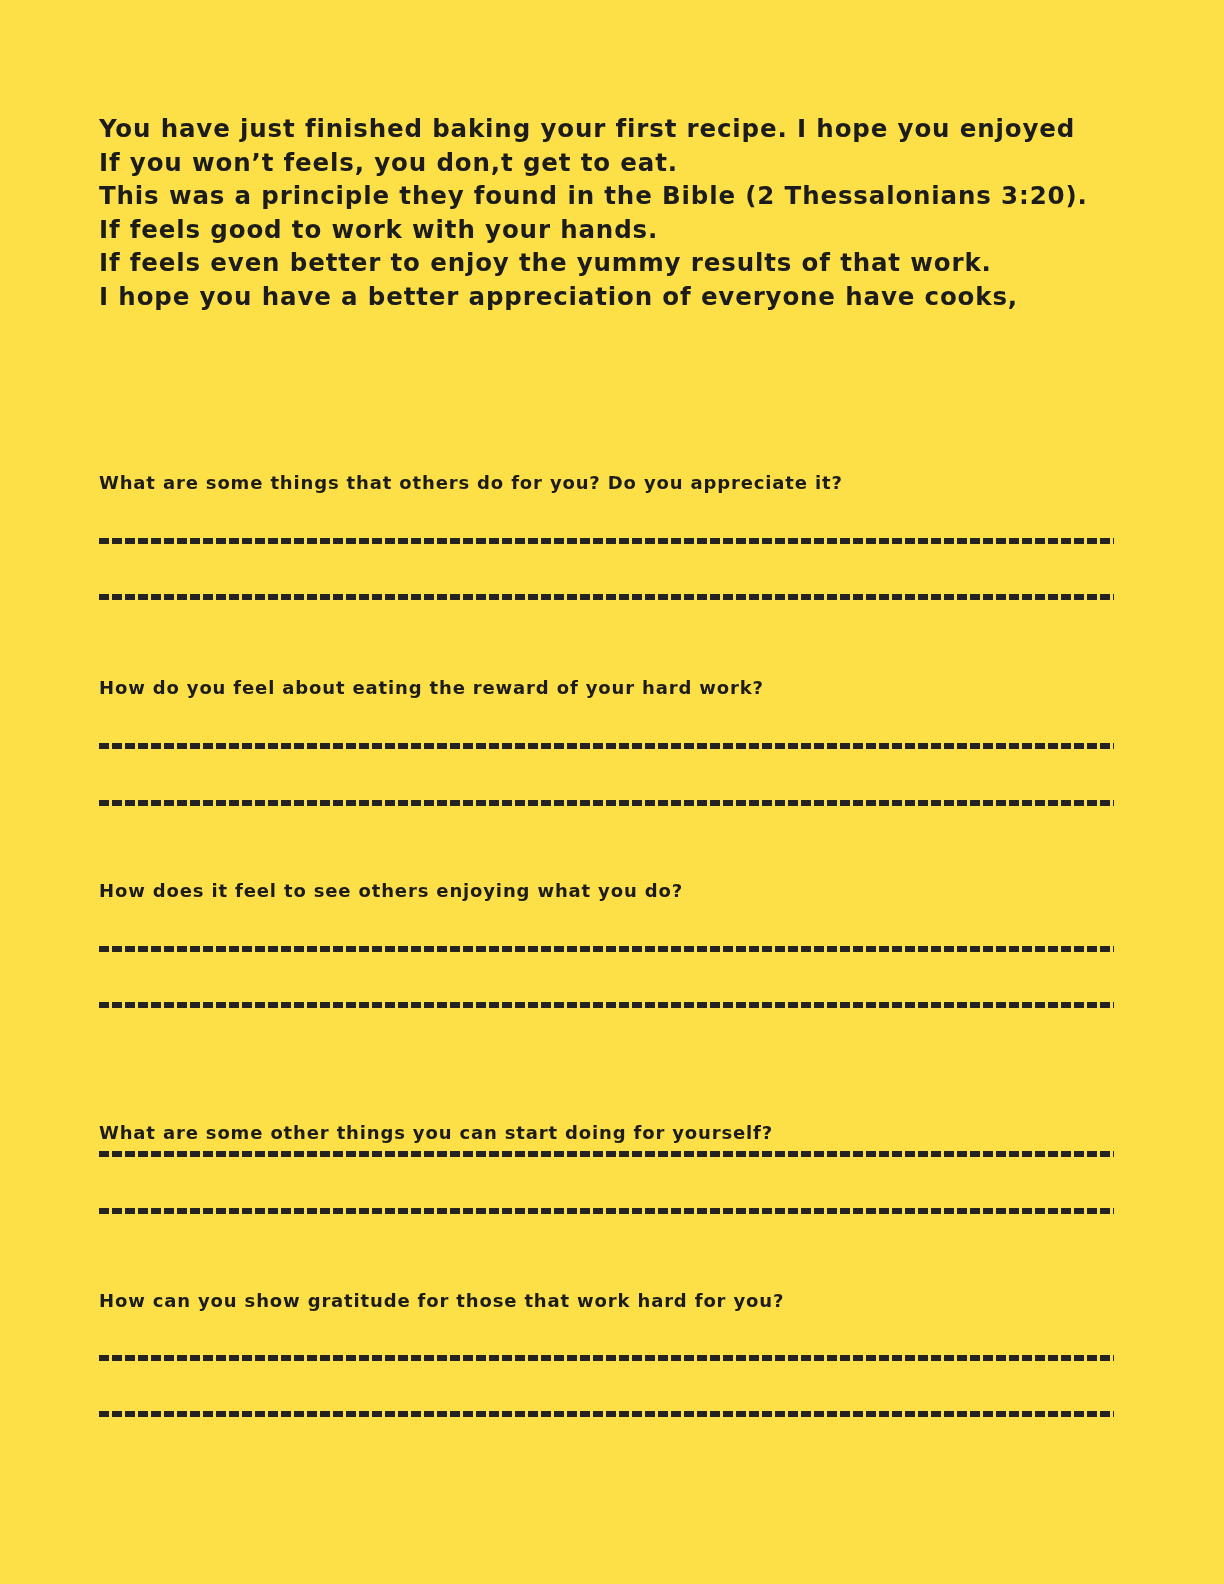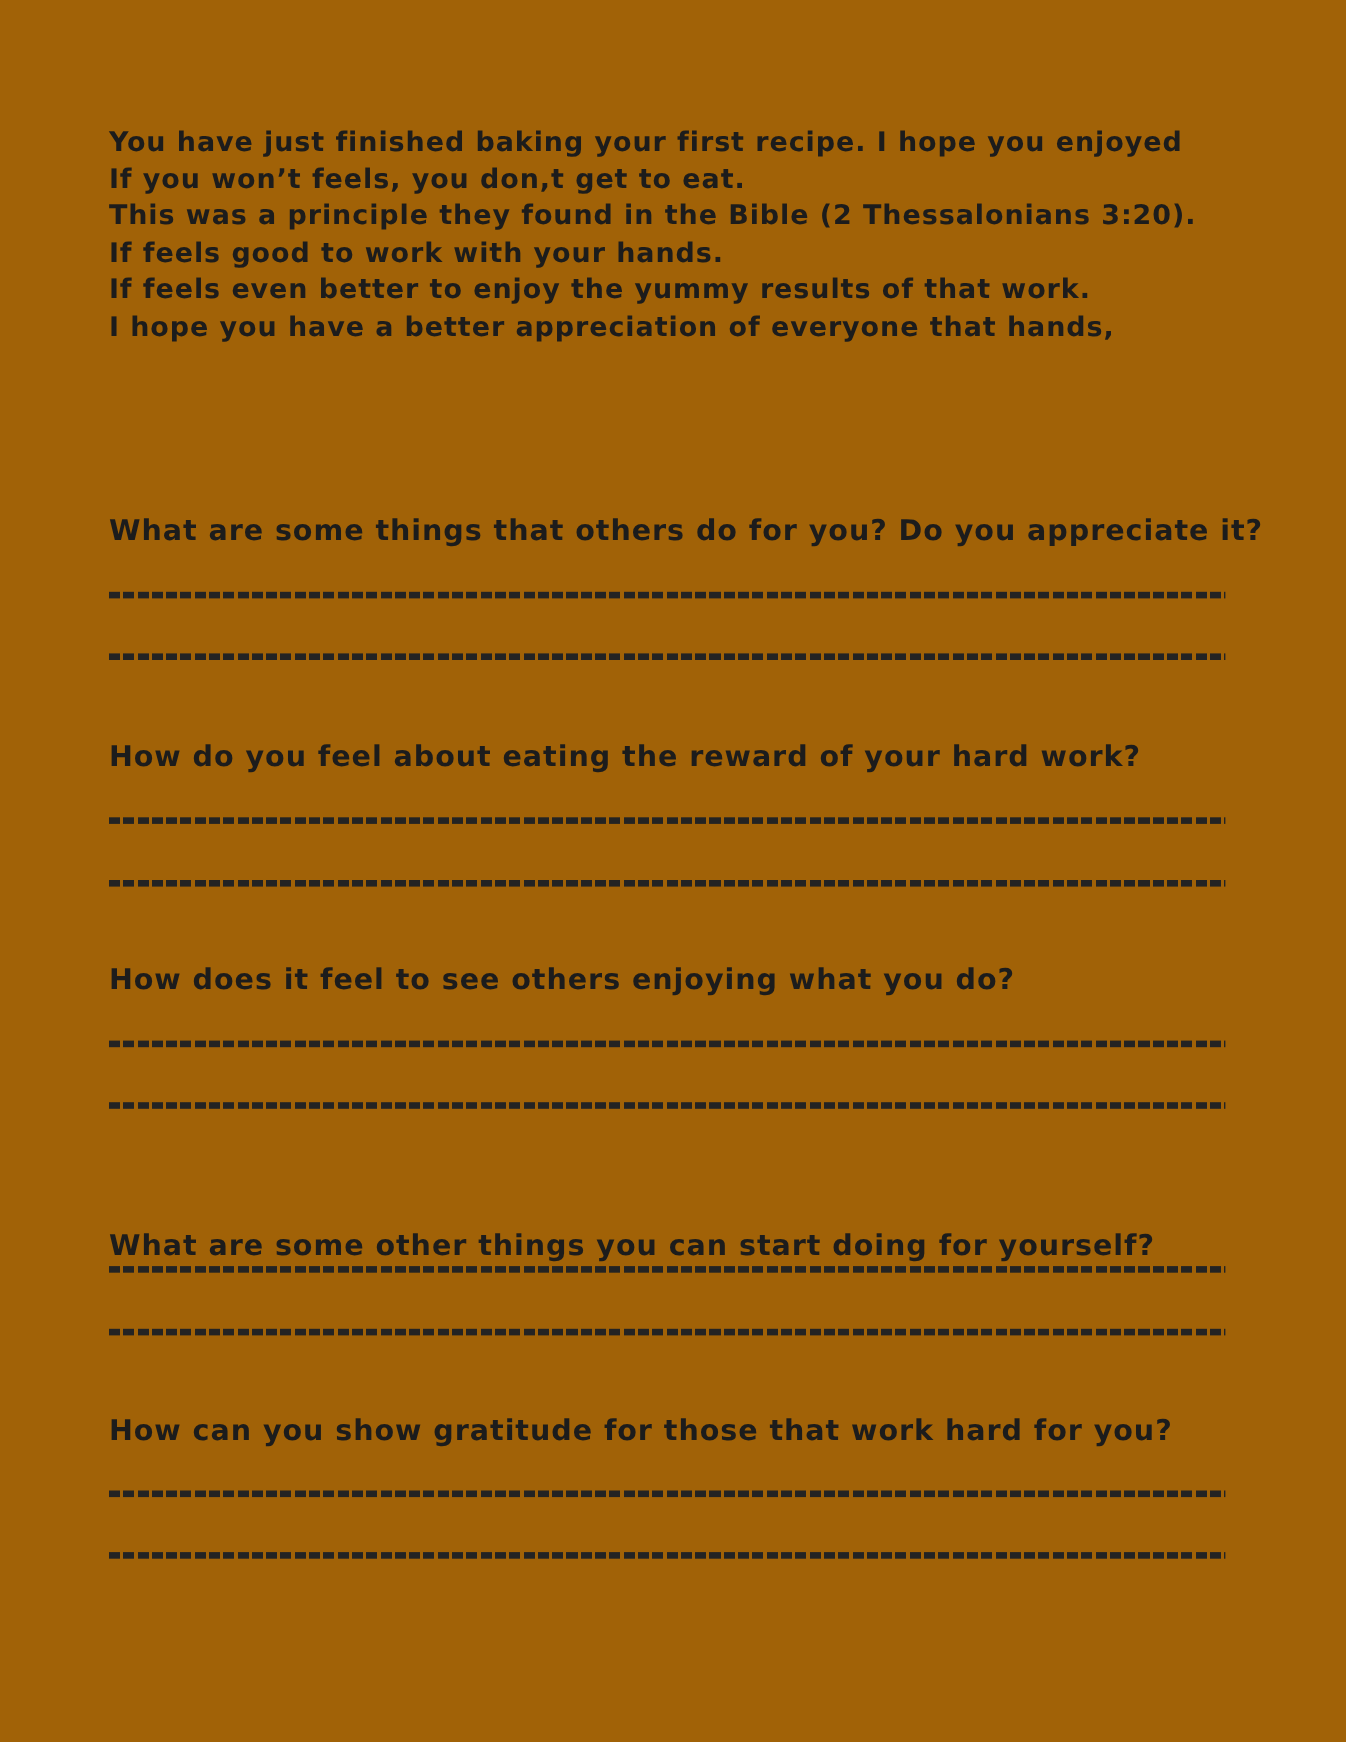--- a/index.html
+++ b/index.html
@@ -16,21 +16,21 @@
     font-family: "DejaVu Sans", "Liberation Sans", sans-serif;
     color: #1a1a1a;
     -webkit-font-smoothing: antialiased;
   }
 
   .page {
     position: absolute;
     left: 0; top: 0;
     width: 1224px;
     height: 1584px;
-    background: #a16207;
+    background: #fde047;
   }
 
   
   .intro {
     position: absolute;
     left: 99px;
     top: 112px;
     width: 1030px;
   }
   .intro-line {
@@ -45,21 +45,21 @@
 
   
   .qsection {
     position: absolute;
     left: 99px;
     width: 1030px;
   }
   .question {
     font-family: "DejaVu Sans", "Liberation Sans", sans-serif;
     font-weight: 700;
-    font-size: 26px;
+    font-size: 18px;
     line-height: 30px;
     letter-spacing: 0.85px;
     color: #1c1c1c;
     white-space: pre;
     margin: 0;
   }
 
   
   .rule {
     position: absolute;
@@ -97,21 +97,21 @@
 <body>
 
 <div class="page">
 
   <div class="intro">
     <div class="intro-line">You have just finished baking your first recipe. I hope you enjoyed</div>
     <div class="intro-line">If you won’t feels, you don,t get to eat.</div>
     <div class="intro-line">This was a principle they found in the Bible (2 Thessalonians 3:20).</div>
     <div class="intro-line">If feels good to work with your hands.</div>
     <div class="intro-line">If feels even better to enjoy the yummy results of that work.</div>
-    <div class="intro-line">I hope you have a better appreciation of everyone that hands,</div>
+    <div class="intro-line">I hope you have a better appreciation of everyone have cooks,</div>
   </div>
 
   <div class="qsection s1">
     <p class="question">What are some things that others do for you? Do you appreciate it?</p>
   </div>
   <div class="rule r1a"></div>
   <div class="rule r1b"></div>
 
   <div class="qsection s2">
     <p class="question">How do you feel about eating the reward of your hard work?</p>

